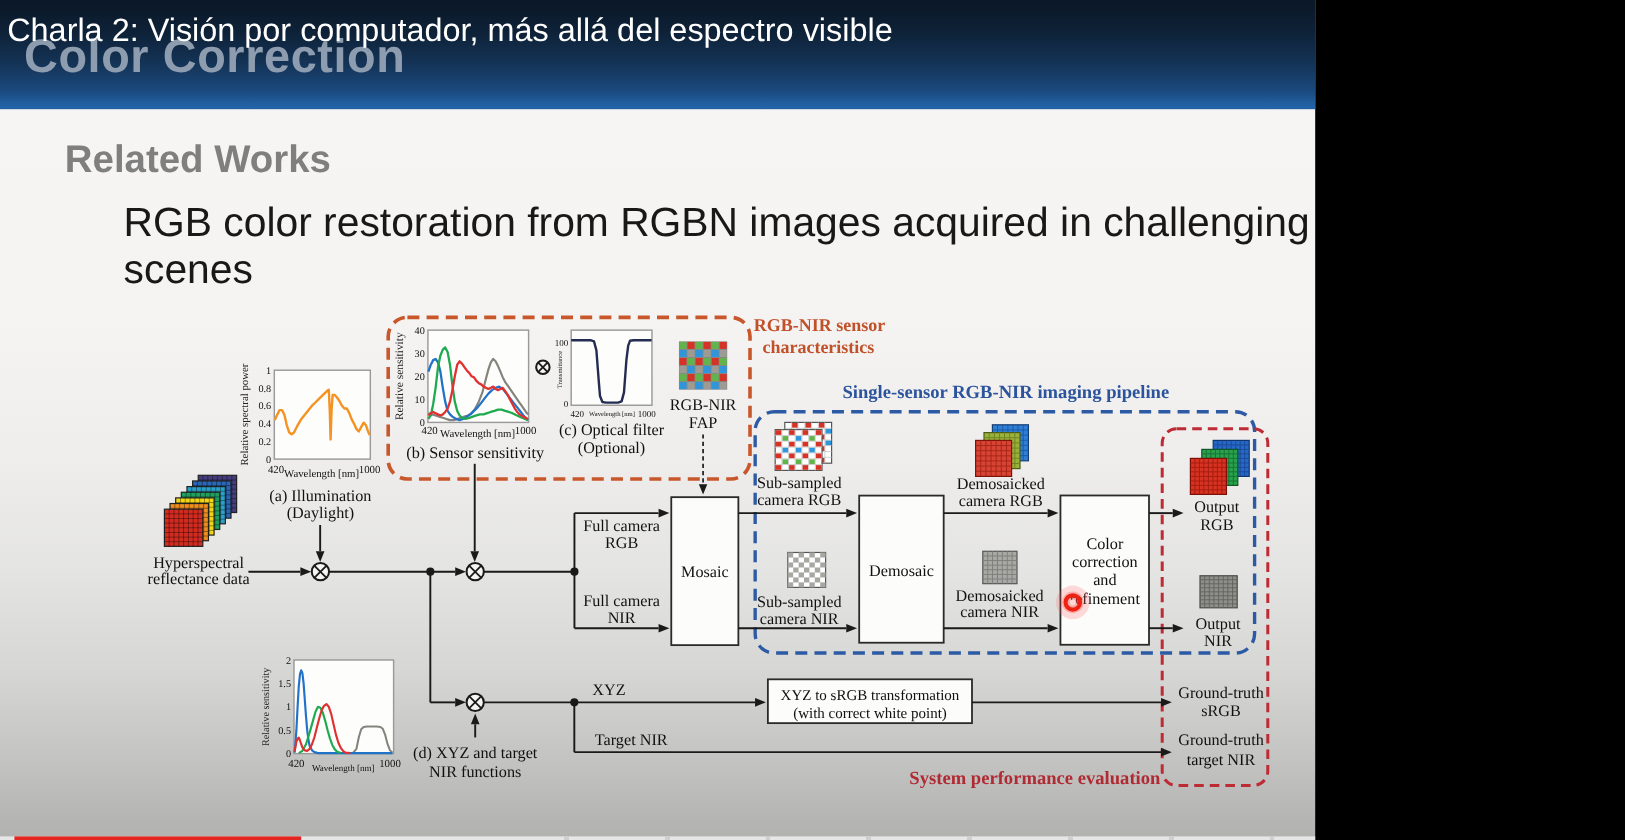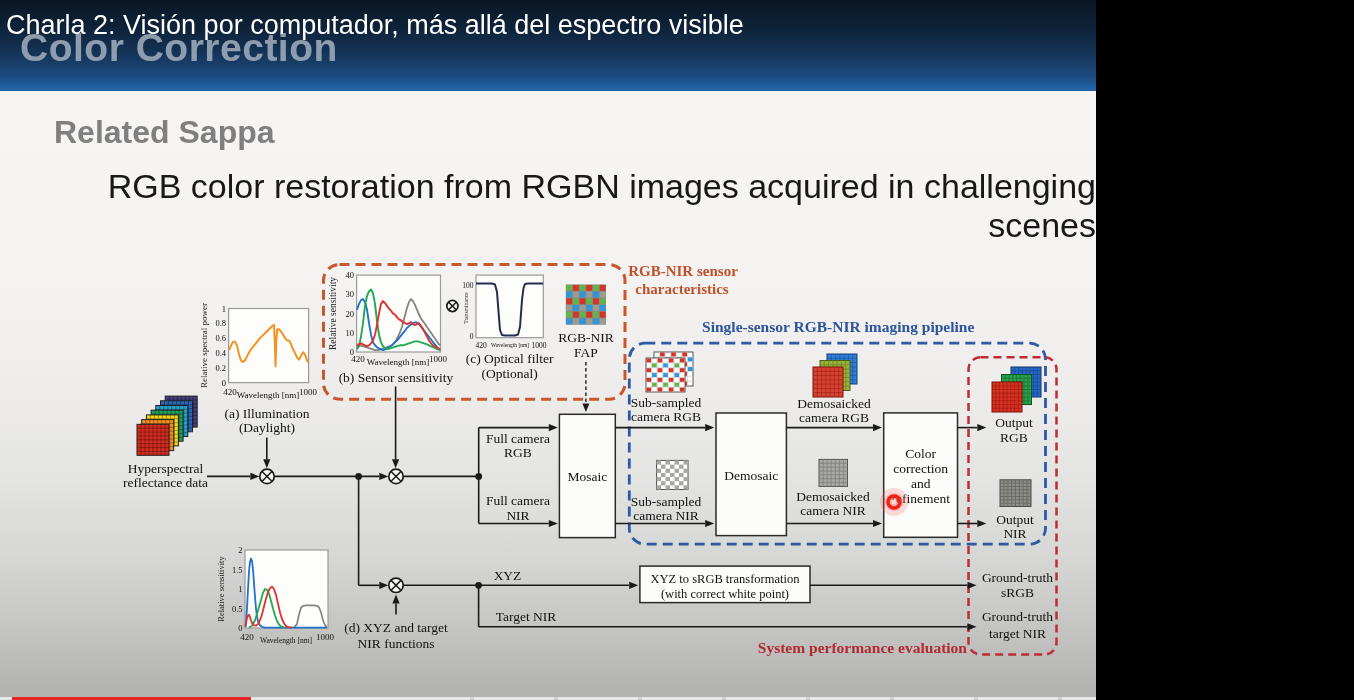--- a/index.html
+++ b/index.html
@@ -3,22 +3,22 @@
 <style>
 html,body{margin:0;padding:0;background:#000;}
 #stage{position:relative;width:1096px;height:700px;overflow:hidden;font-family:'Liberation Sans',sans-serif;
 background:linear-gradient(180deg,#f3f2f0 0%,#f6f5f3 15%,#f4f3f1 40%,#eeedeb 55%,#e4e4e2 68%,#d6d6d4 80%,#c4c4c2 90%,#b4b4b2 98%,#b2b2b0 100%);}
 </style></head>
 <body>
 <div id="stage">
 <div style="position:absolute;left:0;top:0;width:1354px;height:91px;background:linear-gradient(180deg,#0a1726 0%,#0e2238 30%,#143356 58%,#1b4a7f 84%,#2161a3 96%,#2263a8 100%)"></div>
 <div style="position:absolute;left:20px;top:26px;font-size:39px;font-weight:bold;letter-spacing:0.5px;color:#97a5b6;opacity:0.93">Color Correction</div>
 <div style="position:absolute;left:6px;top:10px;font-size:27px;color:#fff;">Charla 2: Visión por computador, más allá del espectro visible</div>
-<div style="position:absolute;left:54px;top:114px;font-size:32px;font-weight:bold;color:#7f7f7f;letter-spacing:0px">Related Sappa</div>
-<div style="position:absolute;left:103px;top:167px;font-size:34px;color:#181818;text-align:right;">RGB color restoration from RGBN images acquired in challenging scenes</div>
+<div style="position:absolute;left:54px;top:114px;font-size:32px;font-weight:bold;color:#7f7f7f;letter-spacing:0px">Related Works</div>
+<div style="position:absolute;left:103px;top:167px;font-size:34px;color:#181818;">RGB color restoration from RGBN images acquired in challenging scenes</div>
 <svg xmlns="http://www.w3.org/2000/svg" width="1354" height="700" viewBox="0 0 1354 700" style="position:absolute;left:0;top:0">
       <rect x="323.5" y="264.5" width="301.5" height="134.7" rx="16" fill="none" stroke="#c8572b" stroke-width="3" stroke-dasharray="10 6"></rect>
       <rect x="629.3" y="343.1" width="416.2" height="201.1" rx="16" fill="none" stroke="#2c5aa5" stroke-width="2.8" stroke-dasharray="10 6"></rect>
       <rect x="968.5" y="357.3" width="88" height="297.2" rx="12" fill="none" stroke="#bd2b35" stroke-width="2.5" stroke-dasharray="8 5"></rect>
       <rect x="228.6" y="308.5" width="80" height="74.1" fill="#fdfdfc" stroke="#9a9a9a" stroke-width="1.2"></rect>
       <text x="226" y="311.5" font-size="8.5" fill="#111" text-anchor="end" font-weight="normal" font-family="Liberation Serif, serif">1</text>
       <text x="226" y="326.32" font-size="8.5" fill="#111" text-anchor="end" font-weight="normal" font-family="Liberation Serif, serif">0.8</text>
       <text x="226" y="341.14" font-size="8.5" fill="#111" text-anchor="end" font-weight="normal" font-family="Liberation Serif, serif">0.6</text>
       <text x="226" y="355.96" font-size="8.5" fill="#111" text-anchor="end" font-weight="normal" font-family="Liberation Serif, serif">0.4</text>
       <text x="226" y="370.78" font-size="8.5" fill="#111" text-anchor="end" font-weight="normal" font-family="Liberation Serif, serif">0.2</text>

